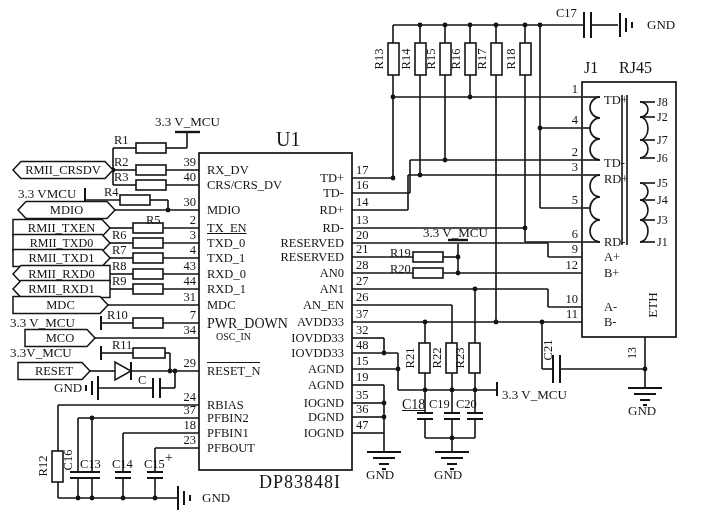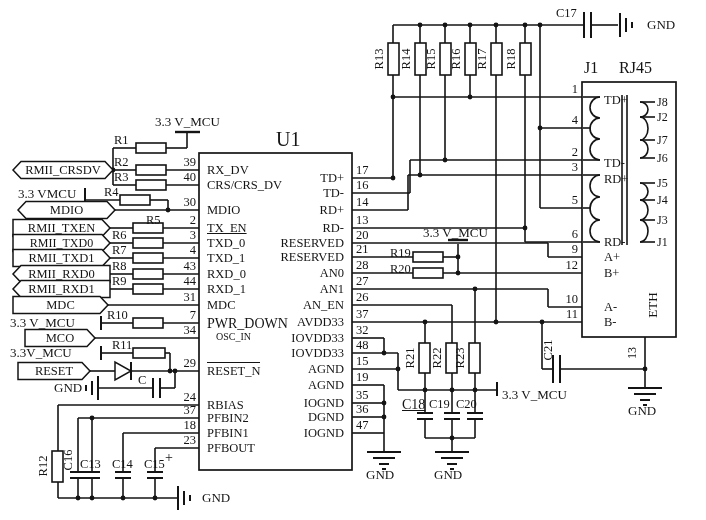--- a/index.html
+++ b/index.html
@@ -424,16 +424,17 @@
       <div class="lbl" style="font-size: 13px; left: 502px; top: 388px;">3.3 V_MCU</div>
       <div class="lbl" style="font-size: 13px; left: 647px; top: 18px;">GND</div>
       <div class="lbl" style="font-size: 13px; left: 54px; top: 381px;">GND</div>
       <div class="lbl" style="font-size: 13px; left: 202px; top: 491px;">GND</div>
       <div class="lbl" style="font-size: 13px; left: 366px; top: 468px;">GND</div>
       <div class="lbl" style="font-size: 13px; left: 434px; top: 468px;">GND</div>
       <div class="lbl" style="font-size: 13px; left: 628px; top: 404px;">GND</div>
     </div>
 
   <div class="lbl" style="left:276px;top:129px;font-size:20px">U1</div>
+  <div class="lbl" style="left:259px;top:473px;font-size:18px;letter-spacing:1px">DP83848I</div>
   <div class="lbl" style="left:584px;top:60px;font-size:16px">J1</div>
   <div class="lbl" style="left:619px;top:60px;font-size:16px">RJ45</div>
 
 </div>
 
 </body></html>

